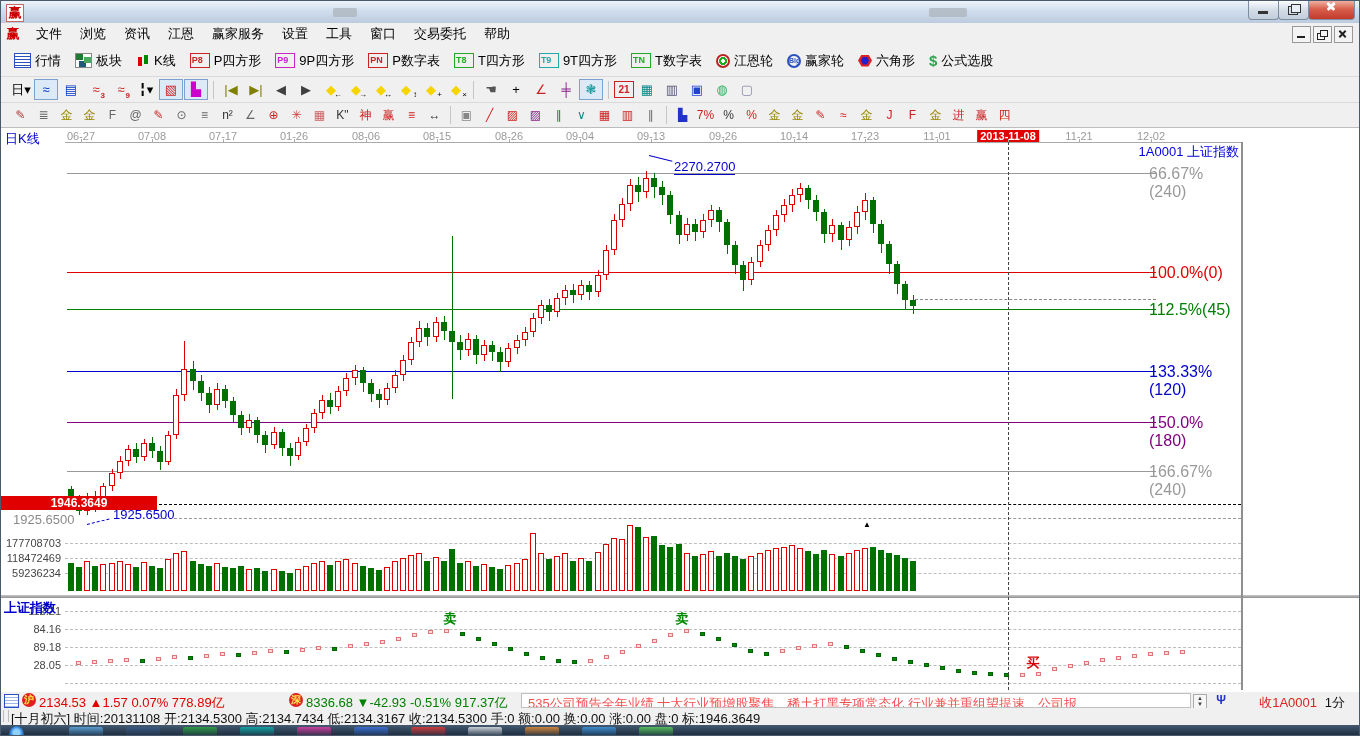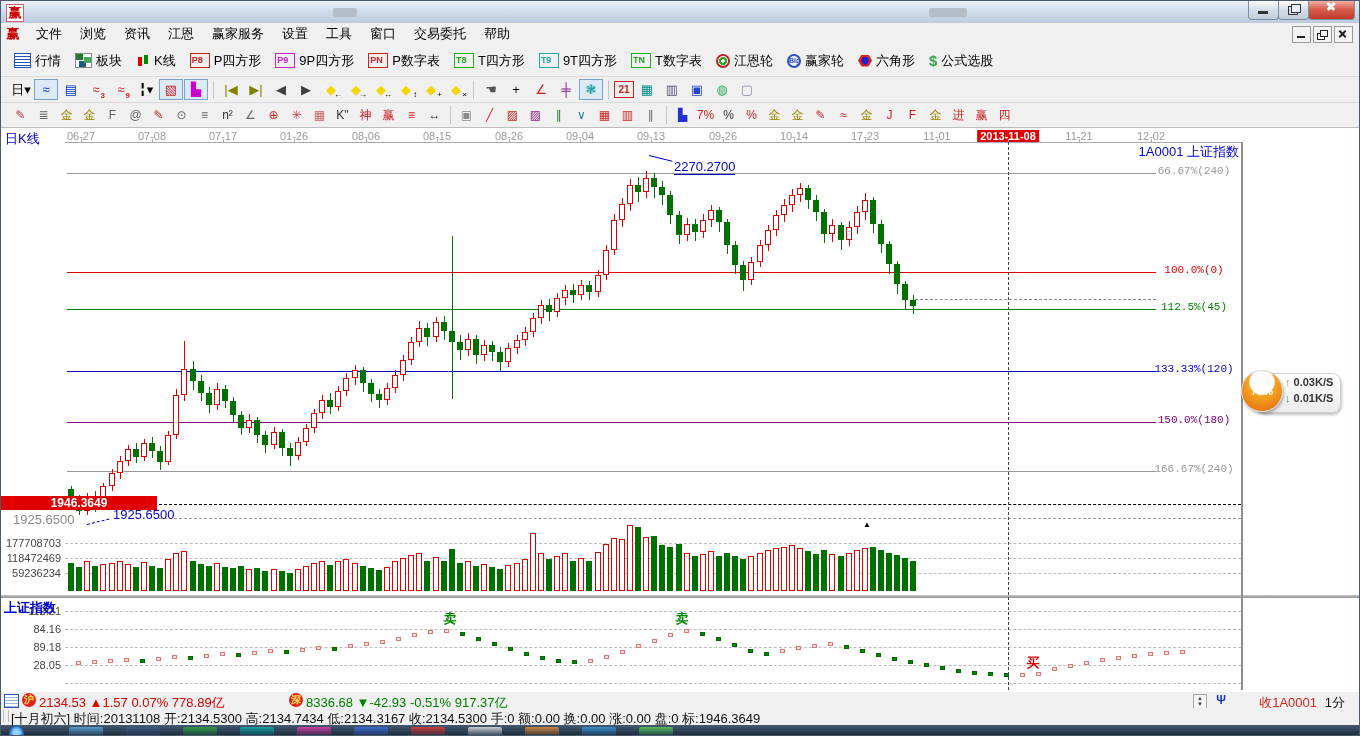--- a/index.html
+++ b/index.html
@@ -59,21 +59,21 @@
   .t2c .sub{position:absolute;right:3px;bottom:0;font-size:8px;font-weight:bold;}
   #toolbar3{position:absolute;left:0;top:102px;width:100%;height:25px;background:#f0f0f0;border-bottom:1px solid #bdbdbd;display:flex;align-items:center;padding-left:8px;box-sizing:border-box;}
   .t3c{width:23px;height:18px;display:flex;align-items:center;justify-content:center;font-size:12px;cursor:default;}
   .vsep{width:1px;height:18px;background:#c6c6c6;margin:0 4px;}
   
   #chartwin{position:absolute;left:0;top:127px;width:1360px;height:563px;background:#fff;border-bottom:1px solid #8c8c8c;}
   .abs{position:absolute;}
   .datelabel{position:absolute;top:2px;font-size:11px;color:#9a9a9a;transform:translateX(-50%);}
   .datelabel.hl{background:#e00000;color:#fff;padding:0 3px;font-weight:bold;}
   .lvl-line{position:absolute;height:0;border-top:1px solid;}
-  .lvl-label{position:absolute;width:90px;text-align:center;font-size:11px;font-family:Liberation Mono, monospace;}
+  .lvl-label{position:absolute;width:90px;text-align:left;font-size:16px;}
   .dash-h{position:absolute;height:0;border-top:1px dashed;}
   .gridline{position:absolute;height:0;border-top:1px dashed #bdbdbd;}
   .candle-wick{position:absolute;width:1px;}
   .candle-body{position:absolute;width:6px;box-sizing:border-box;}
   .vol-bar{position:absolute;width:6px;box-sizing:border-box;}
   .ind-mark{position:absolute;width:5px;height:4px;box-sizing:border-box;}
   .scale-label{position:absolute;text-align:right;font-size:11px;color:#444;}
   .sig{position:absolute;font-size:13px;font-weight:bold;transform:translateX(-50%);}
   #price-box{position:absolute;left:0;width:156px;height:14px;background:#e00000;color:#fff;font-size:12px;font-weight:bold;text-align:center;line-height:14px;}
   #low-label{position:absolute;font-size:13px;color:#8a8a8a;}
@@ -925,39 +925,36 @@
     <div id="low-label" style="left:12px;top:384px;">1925.6500</div>
     <div class="anno-line dash" style="left:86px;top:396px;width:23px;transform:rotate(-14deg);"></div>
     <div class="anno" style="left:112px;top:379px;">1925.6500</div>
     <div class="anno-line" style="left:648px;top:27px;width:24px;transform:rotate(14deg);"></div>
     <div class="anno" style="left:673px;top:31px;border-bottom:1px solid #0000cc;">2270.2700</div>
     <div id="pane-sep" style="top:467px;"></div>
     <div id="ind-name" style="top:471px;">上证指数</div>
     <div id="right-vline" style="left:1240px;top:14px;height:548px;"></div>
     <div id="proj-vline" style="left:1007px;top:14px;height:548px;"></div>
 
-    <div id="speed-badge">
-      <div id="speed-pill"></div>
-      <div id="speed-circle">70%</div>
-      <div class="speed-row" style="top:6px;"><span class="arr" style="color:#e87722;">↑</span> <span>0.03K/S</span></div>
-      <div class="speed-row" style="top:22px;"><span class="arr" style="color:#2e9e3e;">↓</span> <span>0.01K/S</span></div>
-    </div>
 
     <div id="gann-logo">
       <div class="gann-digits" style="right:-2px;top:8px;transform:rotate(45deg);">4567890123</div>
 
     </div>
   </div>
 
   <div id="tickerbar">
     <div id="tk-grid"></div>
     <div class="cir-badge" style="left:21px;">沪</div>
     <div id="sh-text">2134.53 ▲1.57 0.07% 778.89亿</div>
     <div class="cir-badge" style="left:288px;">深</div>
     <div id="sz-text">8336.68 ▼-42.93 -0.51% 917.37亿</div>
+    <div id="news-box">
+      <div id="news-text">535公司预告全年业绩 十大行业预增股聚焦　稀土打黑专项常态化 行业兼并重组望提速　公司报</div>
+    </div>
     <div id="news-spin"><span>▲</span><br><span>▼</span></div>
     <div id="antenna">Ψ</div>
     <div id="recv-label">收1A0001</div>
     <div id="recv-suffix">1分</div>
   </div>
 
   <div id="infobar">
     <div id="info-grip"></div>
     <div id="info-text">[十月初六] 时间:20131108 开:2134.5300 高:2134.7434 低:2134.3167 收:2134.5300 手:0 额:0.00 换:0.00 涨:0.00 盘:0 标:1946.3649</div>
   </div>

